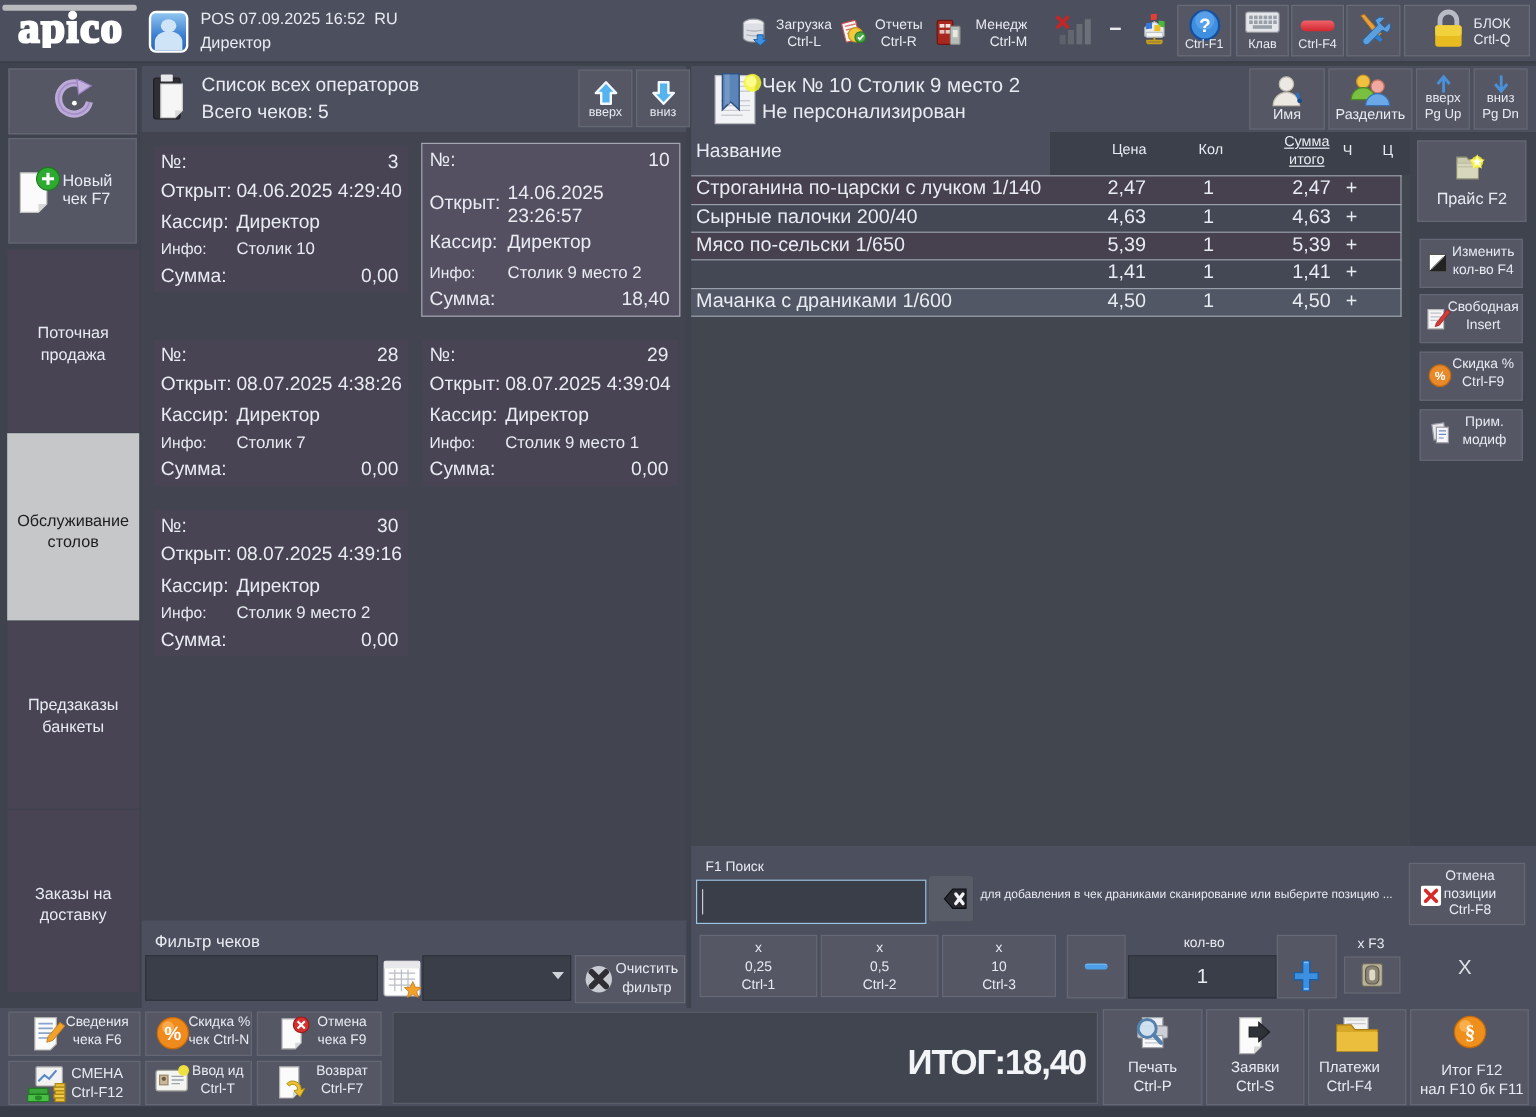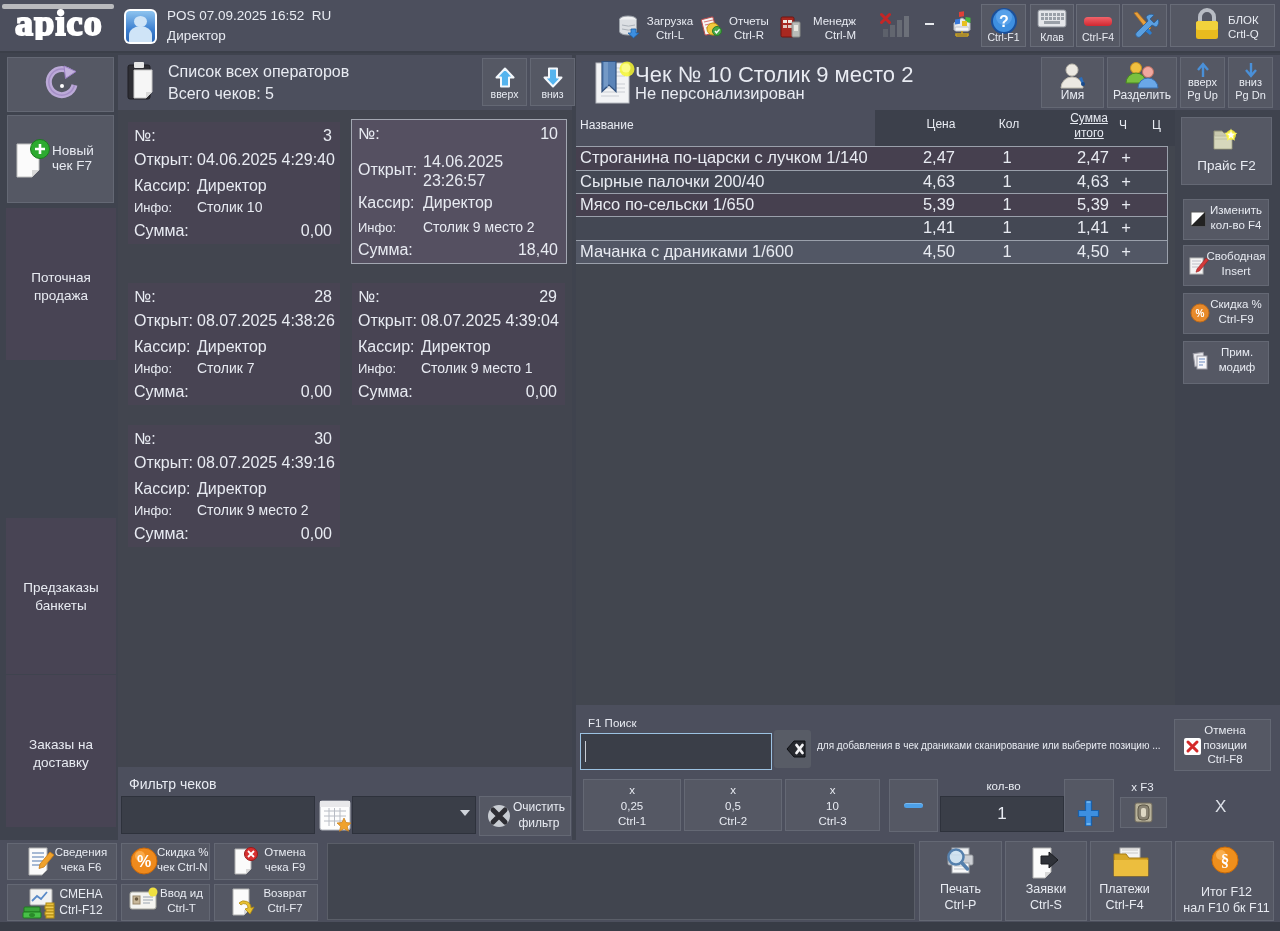--- a/index.html
+++ b/index.html
@@ -150,20 +150,23 @@
         <path d="M4 6 h22 v26 l-7 7 h-15 z" fill="#fbfbfb" stroke="#c0c0c0"></path>
         <path d="M19 39 l7 -7 h-7 z" fill="#d8d8d8"></path>
         <circle cx="27" cy="11" r="9.5" fill="#2daa30" stroke="#1c7a1f"></circle>
         <path d="M22 11 h10 M27 6 v10" stroke="#fff" stroke-width="2.6"></path>
       </svg>
     </div>
   <div class="abs" style="left:52px;top:143px;font-size:13.5px;line-height:15px;">Новый<br>чек F7</div>
   <div class="abs txtc" style="left:6px;top:208px;width:110px;height:152px;background:#484454;">
       <div style="margin-top:61px;font-size:13.5px;line-height:18px;">Поточная<br>продажа</div>
     </div>
+  <div class="abs txtc" style="left:6px;top:361px;width:110px;height:156px;background:#c6c7c9;color:#1c1c1c;">
+      <div style="margin-top:64px;font-size:13.5px;line-height:18px;">Обслуживание<br>столов</div>
+    </div>
   <div class="abs txtc" style="left:6px;top:518px;width:110px;height:156px;background:#484454;">
       <div style="margin-top:61px;font-size:13.5px;line-height:18px;">Предзаказы<br>банкеты</div>
     </div>
   <div class="abs txtc" style="left:6px;top:675px;width:110px;height:152px;background:#484454;">
       <div style="margin-top:61px;font-size:13.5px;line-height:18px;">Заказы на<br>доставку</div>
     </div>
 
   <div class="abs" style="left:118px;top:55px;width:454px;height:55px;background:#4c4f5d;"></div>
   <div class="abs" id="ic-clip" style="left:126px;top:61px;">
       <svg width="30" height="42" viewBox="0 0 30 42">
@@ -283,21 +286,21 @@
   <div class="abs" id="ic-book" style="left:593px;top:60px;">
       <svg width="42" height="45" viewBox="0 0 42 45">
         <rect x="3" y="3" width="33" height="40" fill="#f2f3f5" stroke="#b8bcc2"></rect>
         <path d="M21 8 h11 M21 12 h11 M21 16 h11 M8 24 h24 M8 28 h24 M8 32 h24 M8 36 h18" stroke="#c9cdd3" stroke-width="1.2"></path>
         <circle cx="34" cy="9" r="7.5" fill="#f6f630" opacity="0.85"></circle>
         <circle cx="33" cy="8" r="4.5" fill="#fcfc8a"></circle>
         <path d="M9 1.5 h14 v30 l-7 -6.5 -7 6.5 z" fill="#5b84b8" stroke="#31517e" stroke-width="1.2"></path>
         <path d="M11 2 h4 v26 l-2 -2 -2 2 z" fill="#7fa3cc" opacity="0.7"></path>
       </svg>
     </div>
-  <div class="abs" style="left:635px;top:62px;font-size:22px;">Чек № 10 Столик 9 место 2</div>
+  <div class="abs" style="left:635px;top:62px;font-size:17px;">Чек № 10 Столик 9 место 2</div>
   <div class="abs" style="left:635px;top:84px;font-size:16.5px;">Не персонализирован</div>
   <div class="abs btn2" style="left:1041px;top:57px;width:63px;height:51px;"></div>
   <div class="abs" id="ic-name" style="left:1059px;top:62px;">
       <svg width="28" height="28" viewBox="0 0 28 28">
         <circle cx="13" cy="8" r="6" fill="#ece9e2" stroke="#c0bcb0"></circle>
         <path d="M2 26 a11 11 0 0 1 22 0 z" fill="#ece9e2" stroke="#c0bcb0"></path>
         <path d="M20 16 l3 6 2 -1 -2 -6 z" fill="#2a6fc0"></path>
         <circle cx="24" cy="22" r="2" fill="#1a4a8a"></circle>
       </svg>
     </div>
@@ -323,21 +326,21 @@
   <div class="abs" id="ic-pgdn" style="left:1243px;top:62px;">
       <svg width="16" height="16" viewBox="0 0 16 16">
         <path d="M8 1 V13 M3 8 l5 6 5 -6" fill="none" stroke="#4a90d8" stroke-width="2.4"></path>
       </svg>
     </div>
   <div class="abs txtc" style="left:1228px;top:76px;width:45px;font-size:11px;line-height:13px;">вниз<br>Pg Dn</div>
 
   <div class="abs" style="left:576px;top:110px;width:599px;height:595px;background:#42464f;"></div>
   <div class="abs" style="left:576px;top:110px;width:299px;height:36px;background:#4c4f5d;"></div>
   <div class="abs" style="left:875px;top:110px;width:300px;height:36px;background:#3c404b;"></div>
-  <div class="abs" style="left:580px;top:118px;font-size:12px;">Название</div>
+  <div class="abs" style="left:580px;top:118px;font-size:16px;">Название</div>
   <div class="abs txtc" style="left:911px;top:117px;width:60px;font-size:12px;">Цена</div>
   <div class="abs txtc" style="left:979px;top:117px;width:60px;font-size:12px;">Кол</div>
   <div class="abs txtc" style="left:1059px;top:111px;width:60px;font-size:12px;line-height:15px;text-decoration:underline;">Сумма<br>итого</div>
   <div class="abs" style="left:1119px;top:118px;font-size:12px;">Ч</div>
   <div class="abs" style="left:1152px;top:118px;font-size:12px;">Ц</div>
   <div id="rows">
       <div class="abs" style="left:576px;top:146px;width:592px;height:24px;background:#46404f;border-top:1px solid #9aa0ab;border-right:1px solid #9aa0ab;font-size:16.5px;">
         <div style="position:absolute;left:4px;top:1px;">Строганина по-царски с лучком 1/140</div>
         <div style="position:absolute;left:855px;top:1px;width:100px;text-align:right;left:auto;right:212px;">2,47</div>
         <div style="position:absolute;left:420px;top:1px;width:40px;text-align:center;left:auto;right:140px;">1</div>
@@ -531,20 +534,21 @@
       <div class="abs" id="ic-vozv" style="left:229px;top:887px;">
         <svg width="30" height="30" viewBox="0 0 30 30">
           <path d="M4 2 h16 v21 l-5 5 h-11 z" fill="#fbfbfb" stroke="#b0b0b0"></path>
           <path d="M15 28 l5 -5 h-5 z" fill="#d8d8d8"></path>
           <path d="M10 16 a7 7 0 0 1 12 5 l3 -1 -4 7 -5 -5 3 -1 a4 4 0 0 0 -7 -3 z" fill="#e8c030" stroke="#b08a10" stroke-width="0.8"></path>
         </svg>
       </div>
       <div class="abs txtc" style="left:256px;top:886px;width:58px;font-size:11.5px;line-height:15px;white-space:nowrap;">Возврат<br>Ctrl-F7</div>
     </div>
   <div class="abs" style="left:327px;top:843px;width:588px;height:77px;background:#41454f;border:1px solid #5a5e68;"></div>
+  <div class="abs" style="left:595px;top:870px;width:310px;font-size:29px;font-weight:bold;letter-spacing:-1px;text-align:right;color:#f2f4f8;">ИТОГ:18,40</div>
   <div class="abs btn2" style="left:919px;top:841px;width:83px;height:80px;"></div>
   <div class="abs" id="ic-print" style="left:944px;top:846px;">
       <svg width="34" height="34" viewBox="0 0 34 34">
         <rect x="8" y="2" width="17" height="7" fill="#eceef0" stroke="#a0a4aa"></rect>
         <rect x="4" y="9" width="25" height="10" rx="1.5" fill="#cdd0d5" stroke="#94989e"></rect>
         <rect x="8" y="17" width="17" height="10" fill="#f8f9fa" stroke="#a0a4aa"></rect>
         <path d="M10 20 h12 M10 23 h12" stroke="#c0c4c8"></path>
         <circle cx="12" cy="11" r="7.5" fill="#cfe2f2" fill-opacity="0.9" stroke="#5580ad" stroke-width="2.5"></circle>
         <path d="M17.5 16.5 l6 6.5" stroke="#5580ad" stroke-width="3.5" stroke-linecap="round"></path>
       </svg>

